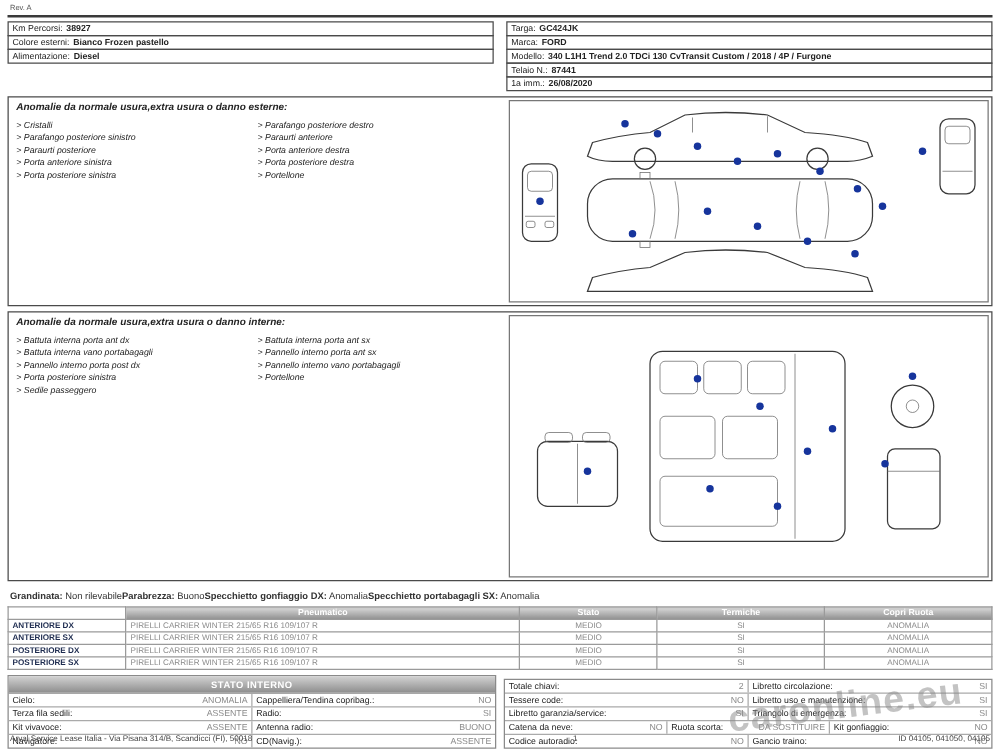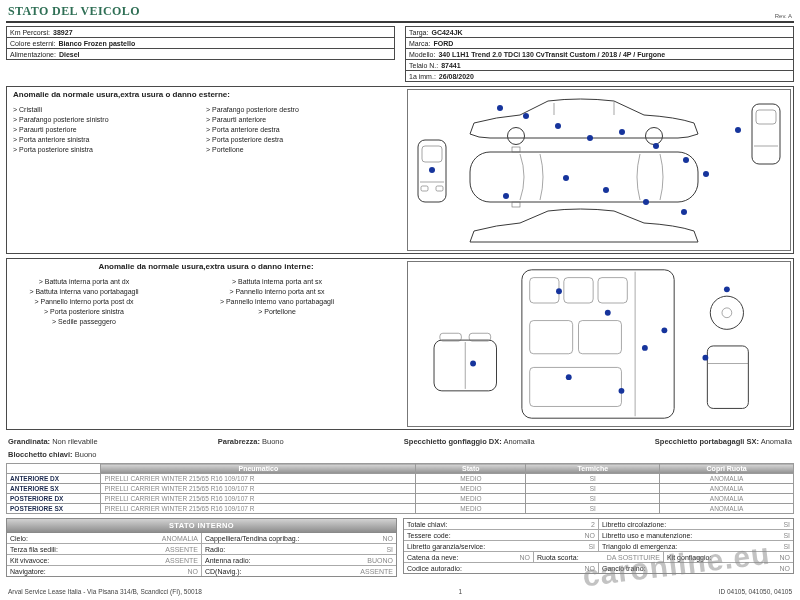--- a/index.html
+++ b/index.html
@@ -10,48 +10,48 @@
   .hdr-title{font-family:"Liberation Serif","DejaVu Serif",serif;font-weight:bold;font-size:12px;
              color:#2f6f55;letter-spacing:.4px;}
   .hdr-rev{font-size:6px;color:#555;}
   .hdr-rule{height:2px;background:#3a3a3a;margin:0 6px;}
   .info{display:flex;gap:10px;margin:3px 6px 0;align-items:flex-start;}
   .info-col{flex:1;}
   .info-row{display:flex;border:1px solid #4a4a4a;margin-top:-1px;padding:1.5px 3px;min-height:12px;}
   .info-row:first-child{margin-top:0;}
   .info-label{white-space:nowrap;margin-right:3px;}
   .info-value{font-weight:bold;}
-  .panel{display:flex;border:1px solid #4a4a4a;margin:4px 6px 0;background:#fff;}
+  .panel{display:flex;border:1px solid #4a4a4a;margin:4px 6px 0;background:#fff;font-style:italic;}
   .panel-ext{height:168px;}
-  .panel-int{height:172px;text-align:center;}
+  .panel-int{height:216px;}
   .panel-left{flex:1;padding:3px 6px;}
   .panel-title{font-weight:bold;font-size:8px;margin-bottom:6px;}
   .cols{display:flex;}
   .col{width:50%;}
   .item{max-width:142px;line-height:9px;margin-bottom:1px;}
   .item::before{content:"> ";}
   .diagram{width:384px;margin:2px;border:1px solid #777;background:#fff;flex:none;}
   .diagram svg{width:100%;height:100%;display:block;}
   .outline{fill:none;stroke:#3a3a3a;stroke-width:1;}
   .outline-thin{fill:none;stroke:#6a6a6a;stroke-width:.6;}
   .dot{fill:#16349c;stroke:none;}
   .summary{margin:7px 8px 0;font-size:7.5px;color:#333;}
-  .sumrow{display:flex;justify-content:space-between;margin-bottom:4px;}
+  .sumrow{display:flex;margin-bottom:4px;}
   .sum-pair{white-space:nowrap;}
   .pair-label{font-weight:bold;}
   .tyres{width:calc(100% - 12px);margin:2px 6px 0;border-collapse:collapse;font-size:6.5px;}
   .tyres th,.tyres td{border:1px solid #9a9a9a;padding:1px 3px;height:9px;}
   .tyres th{background:linear-gradient(180deg,#d6d6d6,#8f8f8f);color:#fff;font-weight:bold;
             font-size:7px;text-align:center;}
   .tyres th.blank{background:#fff;}
   .tyres .pos{font-weight:bold;color:#1d2b4f;width:12%;white-space:nowrap;}
   .tyres .pneu{color:#8a8a8a;width:40%;}
   .tyres .c{color:#8a8a8a;text-align:center;}
   .tyres .w-stato{width:14%;}.tyres .w-term{width:17%;}.tyres .w-copri{width:17%;}
-  .bottom{display:flex;gap:6px;margin:4px 6px 0;align-items:flex-start;}
+  .bottom{display:flex;gap:6px;margin:4px 6px 0;align-items:flex-end;}
   .kv{flex:1;border:1px solid #8a8a8a;background:#fff;}
   .kv-head{background:linear-gradient(180deg,#d2d2d2,#8e8e8e);color:#fff;font-weight:bold;
            text-align:center;font-size:7.5px;padding:2px 0;letter-spacing:.4px;
            border-bottom:1px solid #8a8a8a;}
   .kv-row{display:flex;}
   .kv-row + .kv-row{border-top:1px solid #aaa;}
   .kv-cell{flex:1;display:flex;justify-content:space-between;align-items:center;gap:3px;
            padding:1.5px 3px;min-height:10px;border-left:1px solid #aaa;}
   .kv-cell:first-child{border-left:none;}
   .kv-label{color:#222;}
@@ -59,21 +59,20 @@
   .footer{position:absolute;left:0;right:0;bottom:5px;display:flex;justify-content:space-between;
           padding:0 8px;font-size:6.5px;color:#444;}
   .watermark{position:absolute;left:582px;top:548px;font-size:30px;font-weight:bold;
              color:rgba(135,135,135,.5);transform:rotate(-7deg);letter-spacing:1px;
              pointer-events:none;white-space:nowrap;}
 </style>
 </head>
 <body>
 
 <div class="hdr">
-  <span class="hdr-title">STATO DEL VEICOLO</span>
   <span class="hdr-rev">Rev. A</span>
 </div>
 <div class="hdr-rule"></div>
 
 <div class="info">
   <div class="info-col">
     <div class="info-row">
       <span class="info-label">Km Percorsi:</span>
       <span class="info-value">38927</span>
     </div>
@@ -248,26 +247,20 @@
       <span class="pair-label">Parabrezza:</span>
       <span class="pair-value">Buono</span>
     </span>
     <span class="sum-pair">
       <span class="pair-label">Specchietto gonfiaggio DX:</span>
       <span class="pair-value">Anomalia</span>
     </span>
     <span class="sum-pair">
       <span class="pair-label">Specchietto portabagagli SX:</span>
       <span class="pair-value">Anomalia</span>
-    </span>
-  </div>
-  <div class="sumrow" style="justify-content:flex-start;">
-    <span class="sum-pair">
-      <span class="pair-label">Blocchetto chiavi:</span>
-      <span class="pair-value">Buono</span>
     </span>
   </div>
 </div>
 
 <table class="tyres">
   <thead>
     <tr>
       <th class="blank"></th>
       <th>Pneumatico</th>
       <th class="w-stato">Stato</th>

